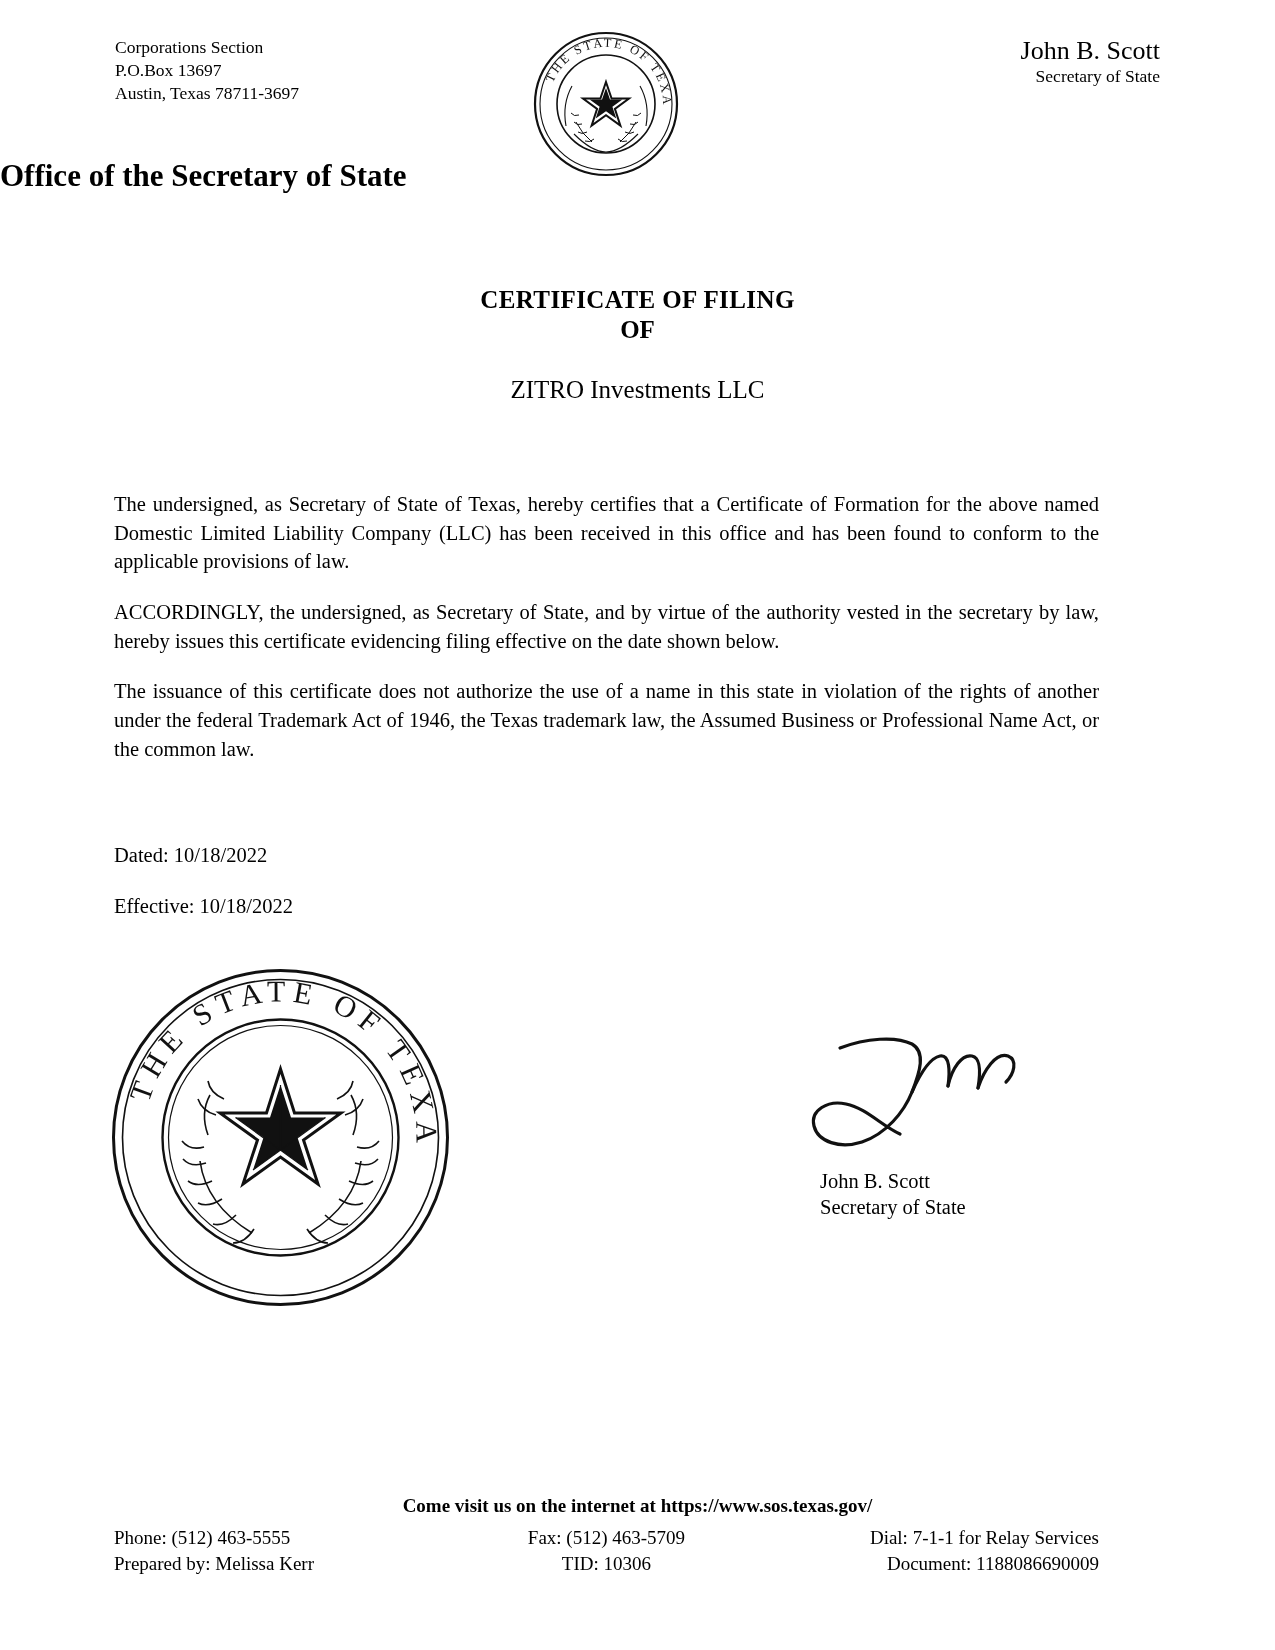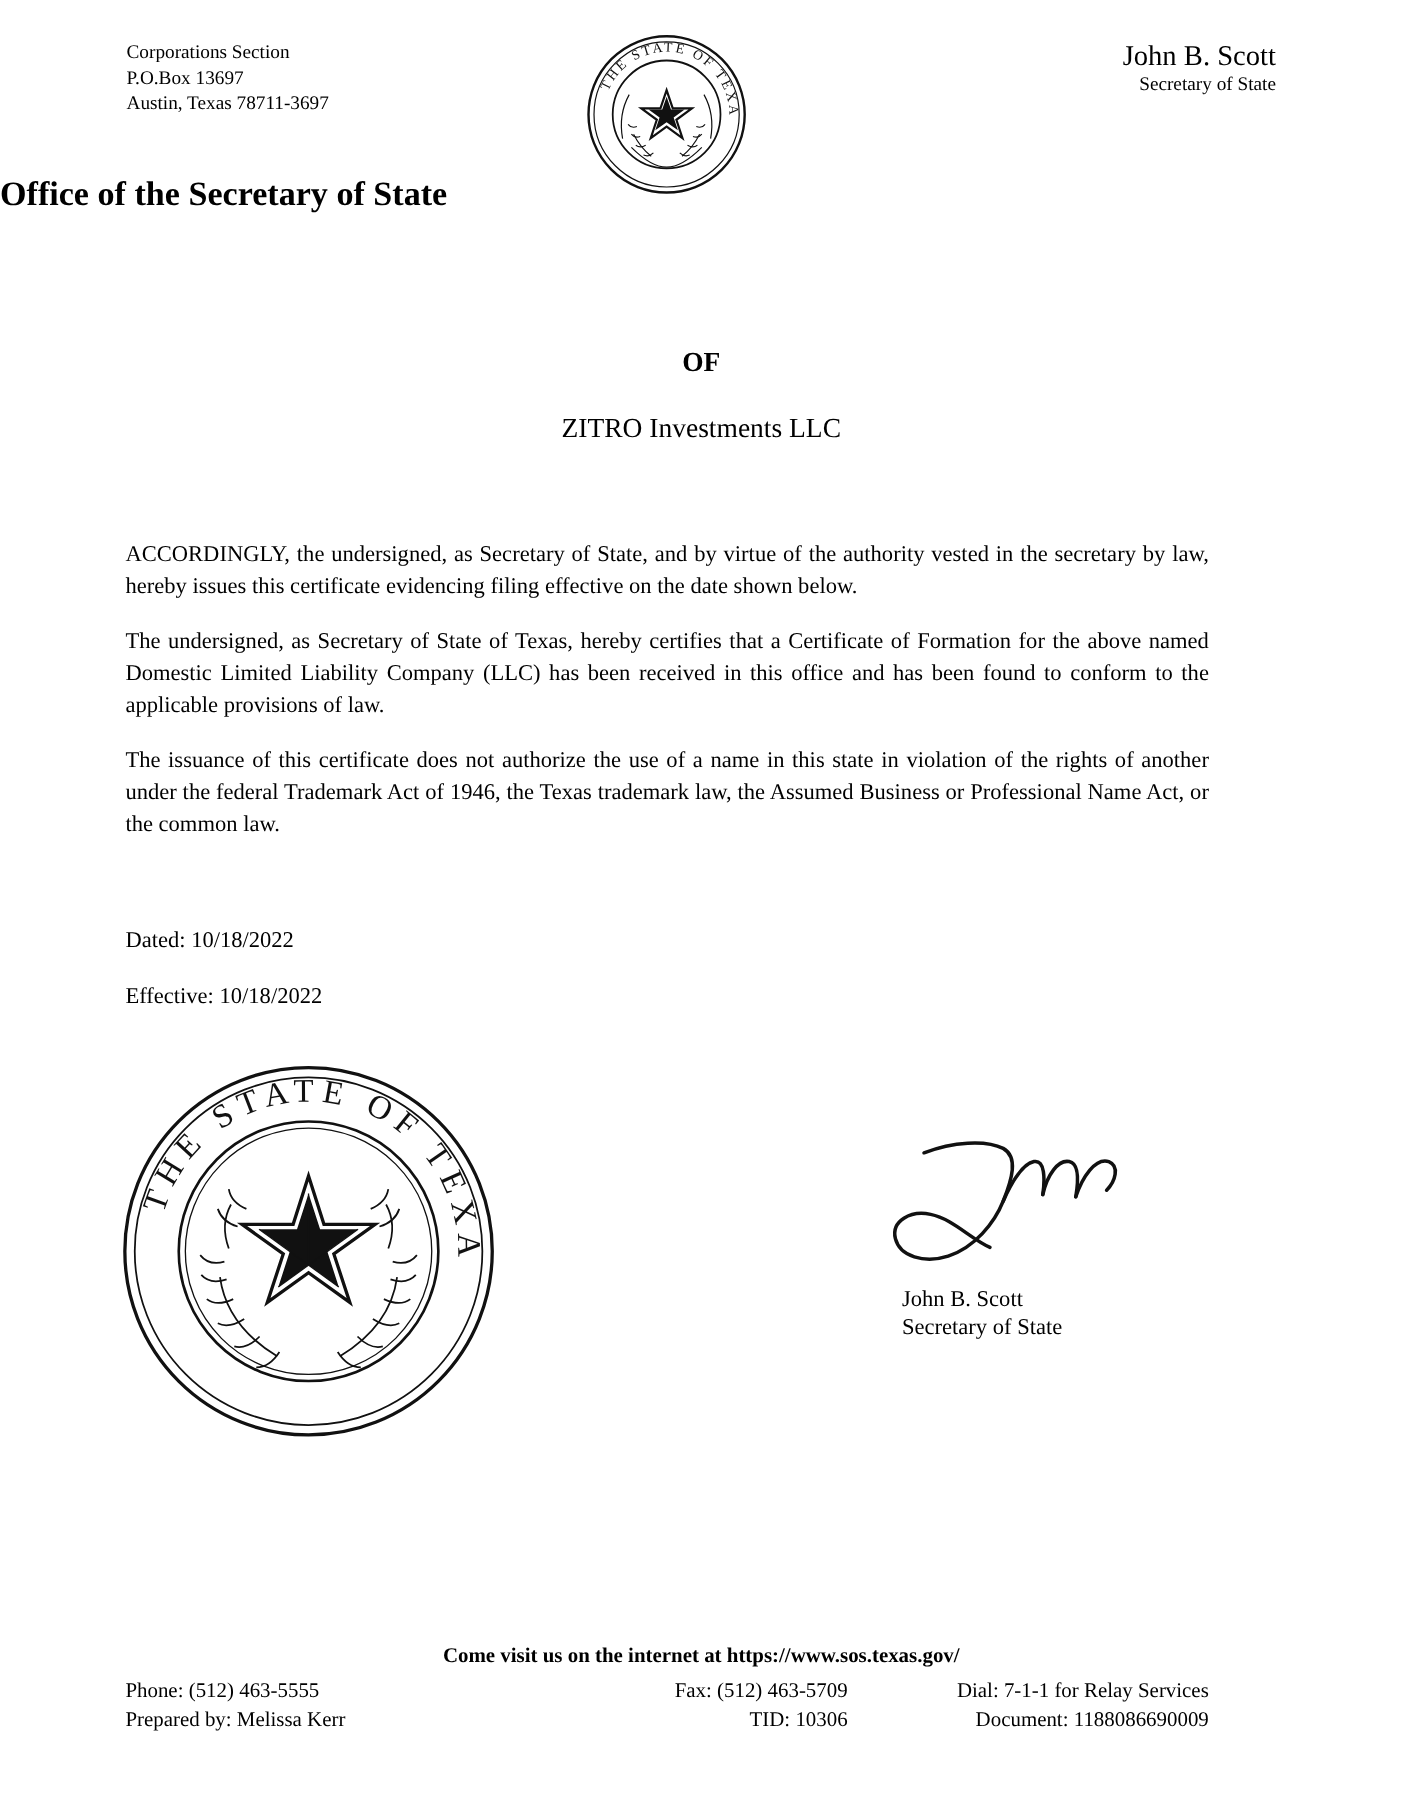--- a/index.html
+++ b/index.html
@@ -183,21 +183,21 @@
     top: 1525px;
     width: 985px;
     font-size: 19px;
     line-height: 1.35;
   }
   .footer-row {
     display: flex;
     width: 100%;
   }
   .fcol-l { width: 33.33%; text-align: left; }
-  .fcol-c { width: 33.33%; text-align: right; }
+  .fcol-c { width: 33.33%; text-align: center; }
   .fcol-r { width: 33.33%; text-align: right; }
 </style>
 </head>
 <body>
 
 <div class="page">
 
   <div class="header">
     <div class="addr-block">Corporations Section
 P.O.Box 13697
@@ -239,27 +239,28 @@
         <path id="arcTopS" d="M 74 74 m -57,0 a 57,57 0 0 1 114,0"></path>
       </defs>
       <text font-family="Liberation Serif, serif" font-size="12.5" fill="#111" letter-spacing="2.4">
         <textPath href="#arcTopS" startOffset="12%">THE STATE OF TEXAS</textPath>
       </text>
     </svg>
   </div>
 
   <div class="office-title">Office of the Secretary of State</div>
 
+  <div class="cert-title">CERTIFICATE OF FILING</div>
   <div class="cert-of">OF</div>
 
   <div class="entity-name">ZITRO Investments LLC</div>
 
   <div class="body-text">
+    <p>The undersigned, as Secretary of State of Texas, hereby certifies that a Certificate of Formation for the above named Domestic Limited Liability Company (LLC) has been received in this office and has been found to conform to the applicable provisions of law.</p>
     <p>ACCORDINGLY, the undersigned, as Secretary of State, and by virtue of the authority vested in the secretary by law, hereby issues this certificate evidencing filing effective on the date shown below.</p>
-    <p>The undersigned, as Secretary of State of Texas, hereby certifies that a Certificate of Formation for the above named Domestic Limited Liability Company (LLC) has been received in this office and has been found to conform to the applicable provisions of law.</p>
     <p>The issuance of this certificate does not authorize the use of a name in this state in violation of the rights of another under the federal Trademark Act of 1946, the Texas trademark law, the Assumed Business or Professional Name Act, or the common law.</p>
   </div>
 
   <div class="dates">
     <div class="date-line">Dated: 10/18/2022</div>
     <div class="date-line">Effective: 10/18/2022</div>
   </div>
 
   <div class="seal-big">
     <svg viewBox="0 0 345 345" width="345" height="345" aria-hidden="true">

